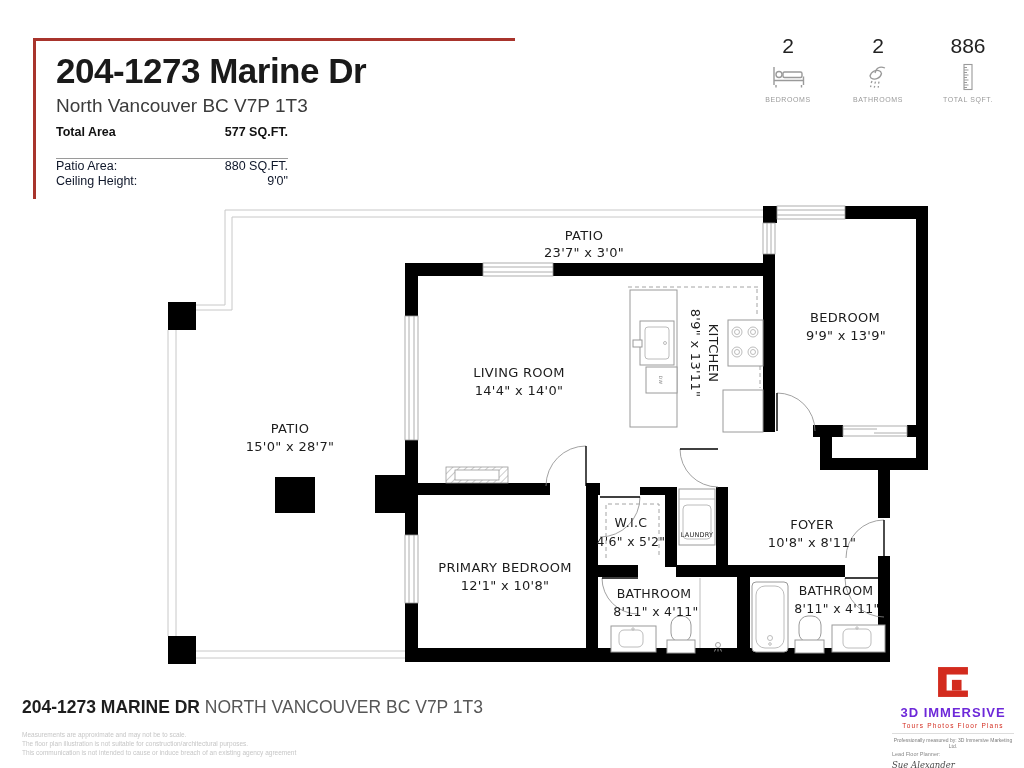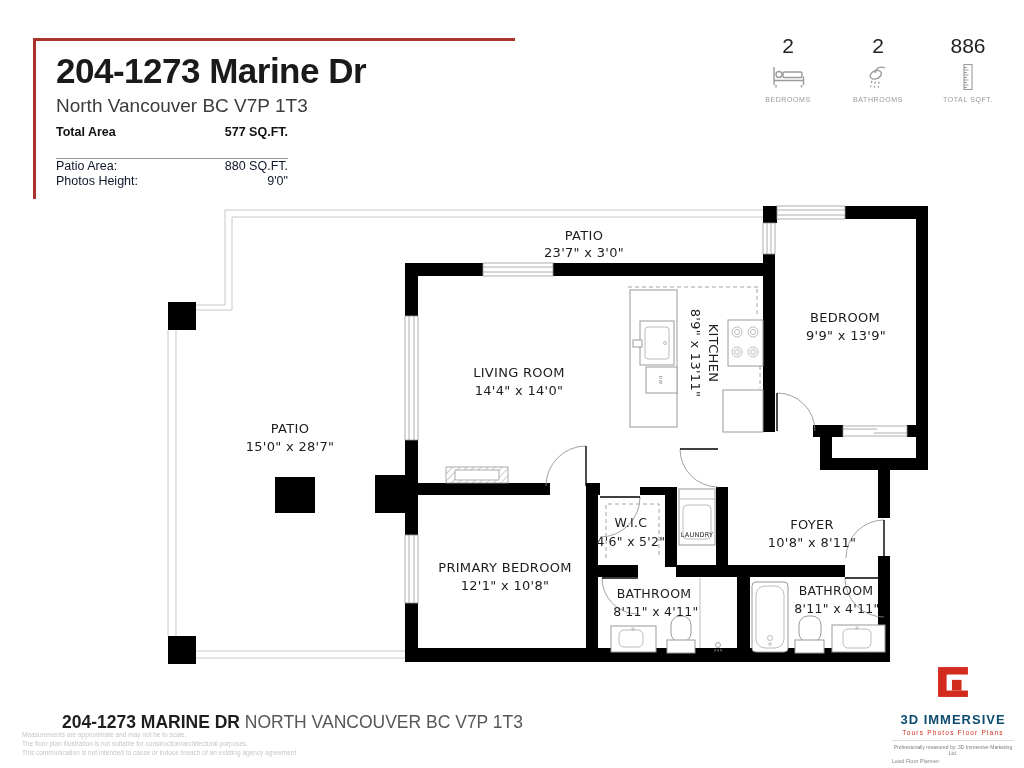--- a/index.html
+++ b/index.html
@@ -31,27 +31,27 @@
   .door-arc{fill:none;stroke:#8a8a8a;stroke-width:0.8;}
   .door-leaf{stroke:#000;stroke-width:1.4;}
   .fix{fill:#fff;stroke:#9a9a9a;stroke-width:1;}
   .fix2{fill:none;stroke:#b4b4b4;stroke-width:0.9;}
   .dash{fill:none;stroke:#9a9a9a;stroke-width:0.9;stroke-dasharray:4 3;}
   .plan-label{font-family:"DejaVu Sans",sans-serif;font-size:13px;fill:#1c1c1c;letter-spacing:0.3px;}
   .plan-label.sm{font-size:12.5px;}
   .plan-label.xs{font-size:6.5px;letter-spacing:0.2px;}
   .plan-label.dw{font-size:4.5px;fill:#777;}
   
-  .footer-address{position:absolute;left:22px;top:712px;font-size:17.5px;white-space:nowrap;margin-left:40px;}
+  .footer-address{position:absolute;left:22px;top:697px;font-size:17.5px;white-space:nowrap;}
   .footer-address .bold{font-weight:bold;color:#1e1e1e;}
   .footer-address .rest{color:#575757;}
   .disclaimers{position:absolute;left:22px;top:730px;font-size:6.5px;line-height:9px;color:#c6c6c6;}
   
   .brand{position:absolute;left:892px;top:666px;width:122px;text-align:center;}
-  .brand-name{font-size:13px;font-weight:bold;letter-spacing:1px;color:#0c4a6e;margin-top:10px;}
+  .brand-name{font-size:13px;font-weight:bold;letter-spacing:1px;color:#6d28d9;margin-top:3px;}
   .brand-tagline{font-size:6.5px;letter-spacing:1.2px;color:#d32b1e;margin-top:2px;}
   .brand-measured{font-size:5px;color:#7c7c7c;border-top:1px solid #ddd;margin-top:4px;padding-top:3px;}
   .sig-row{display:flex;align-items:baseline;gap:3px;margin-top:2px;text-align:left;flex-direction:column;}
   .sig-label{font-size:5.5px;color:#8a8a8a;white-space:nowrap;}
   .sig-name{font-family:"DejaVu Serif",serif;font-style:italic;font-size:8.5px;color:#4a4a4a;white-space:nowrap;}
 </style>
 </head>
 <body>
 
 <div class="header">
@@ -60,21 +60,21 @@
   <div class="area-table">
     <div class="area-row total">
       <span>Total Area</span>
       <span>577 SQ.FT.</span>
     </div>
     <div class="area-row sub">
       <span>Patio Area:</span>
       <span>880 SQ.FT.</span>
     </div>
     <div class="area-row sub">
-      <span>Photos Height:</span>
+      <span>Ceiling Height:</span>
       <span>9'0"</span>
     </div>
   </div>
 </div>
 
 <div class="stats">
   <div class="stat">
     <div class="stat-value">2</div>
     <div class="stat-icon">
       <svg width="36" height="26" viewBox="0 0 36 26">

